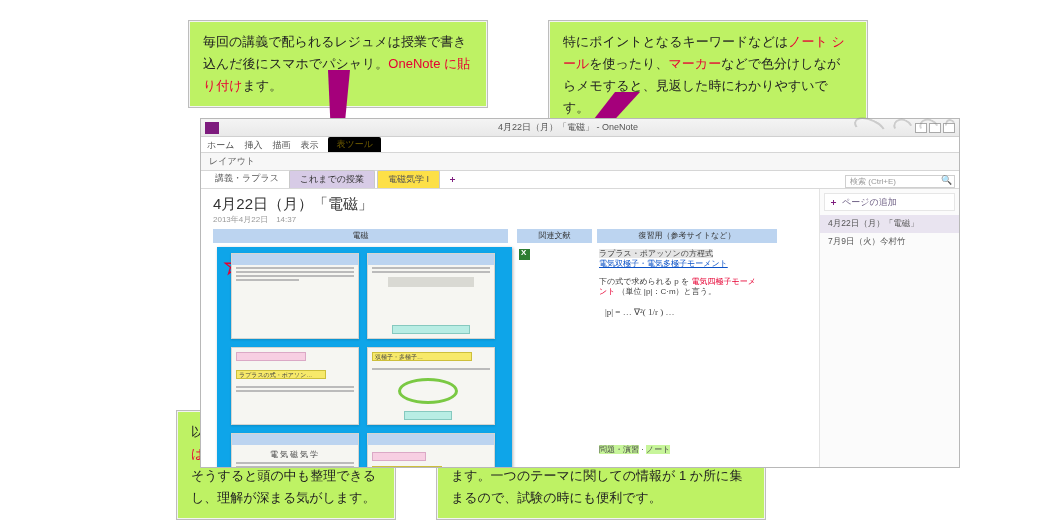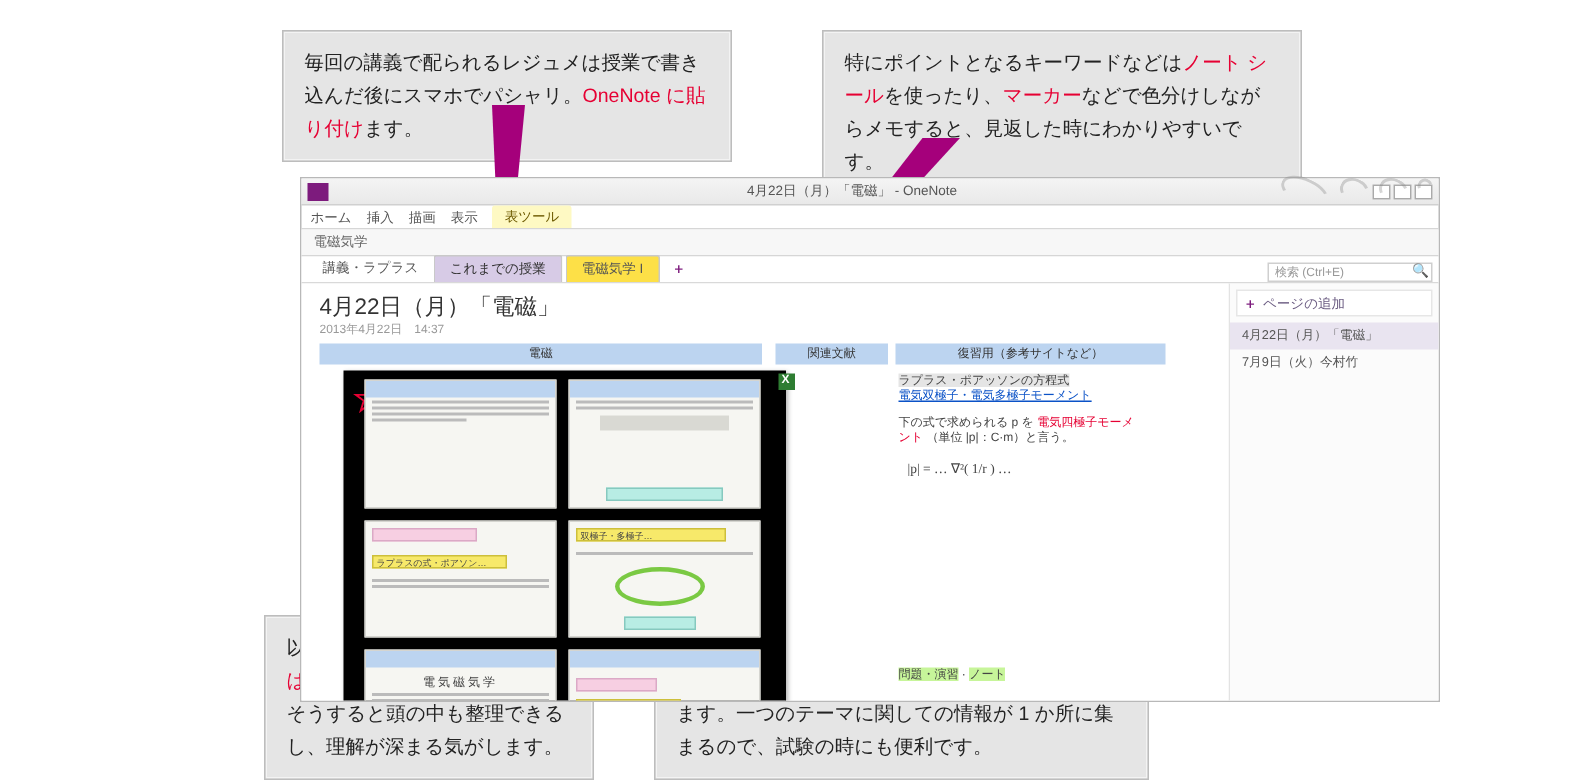--- a/index.html
+++ b/index.html
@@ -9,21 +9,21 @@
     height: 520px;
     background: #fff;
     font-family: "Meiryo", "Hiragino Sans", sans-serif;
     position: relative;
     overflow: hidden;
   }
 
   
   .callout {
     position: absolute;
-    background: #e5e5e5;
+    background: #bef264;
     border: 1px solid #bdbdbd;
     padding: 10px 14px;
     font-size: 13px;
     line-height: 1.7;
     color: #222;
     box-shadow: 0 0 0 1px #f3f3f3 inset;
   }
   .hl-red { color: #e60033; }
   .tail {
     position: absolute;
@@ -52,21 +52,21 @@
   #on-titlebar .filebtn{
     width:14px;height:12px;background:#7d1b7d;margin-right:4px;
   }
   #on-ribbon-tabs{
     height:16px; display:flex; align-items:flex-end; gap:10px;
     padding-left:6px; font-size:9px;
     border-bottom:1px solid #d6d6d6;
   }
   #on-ribbon-tabs span{color:#555;}
   #on-ribbon-tabs .ctx{
-    background:#fef9c3;color:#6d5a00;padding:1px 8px;border-radius:2px 2px 0 0;
+    background:#000000;color:#6d5a00;padding:1px 8px;border-radius:2px 2px 0 0;
   }
   #on-ribbon-strip{
     height:18px;background:#f7f7f7;border-bottom:1px solid #d6d6d6;
     display:flex;align-items:center;padding-left:8px;font-size:9px;color:#666;
   }
 
   #on-tabbar{
     height:18px;background:#fff;border-bottom:1px solid #d9d9d9;
     display:flex;align-items:flex-end;gap:0;padding-left:4px;font-size:9px;
   }
@@ -94,22 +94,22 @@
     font-size:15px;color:#333;padding:6px 12px 0;
   }
   #on-pagedate{font-size:8px;color:#999;padding:0 12px 4px;}
 
   #on-usernotes{
     position:absolute;left:12px;top:40px;right:8px;bottom:4px;
   }
 
   
   #resume-photo{
-    position:absolute;left:16px;top:0;width:295px;height:260px;
-    background:#000000;
+    position:absolute;left:4px;top:0;width:295px;height:260px;
+    background:#0ea5e9;
     box-shadow:1px 1px 3px rgba(0,0,0,.3);
   }
   #resume-photo .sheet{
     position:absolute;background:#f6f6f2;border:1px solid #d5d5d0;
     box-shadow:0 1px 2px rgba(0,0,0,.15);
   }
   .sheet .hdr{height:11px;background:#bcd4f0;margin-bottom:2px;}
   .sheet .line{height:2px;background:#bbb;margin:2px 4px;}
   .sheet .yl{background:#f7e96a;border:1px solid #cdbf3b;}
   .sheet .pk{background:#f7cfe2;border:1px solid #dba9c6;}
@@ -220,21 +220,21 @@
   </div>
 
   <div id="on-ribbon-tabs">
     <span>ホーム</span>
     <span>挿入</span>
     <span>描画</span>
     <span>表示</span>
     <span class="ctx">表ツール</span>
   </div>
   <div id="on-ribbon-strip">
-    <span>電磁気学</span>
+    <span>レイアウト</span>
   </div>
 
   <div id="on-tabbar">
     <span class="nbname">講義・ラプラス</span>
     <span class="sectab active">これまでの授業</span>
     <span class="sectab">電磁気学 I</span>
     <span class="addtab">＋</span>
     <span class="search">検索 (Ctrl+E)</span>
   </div>
 

